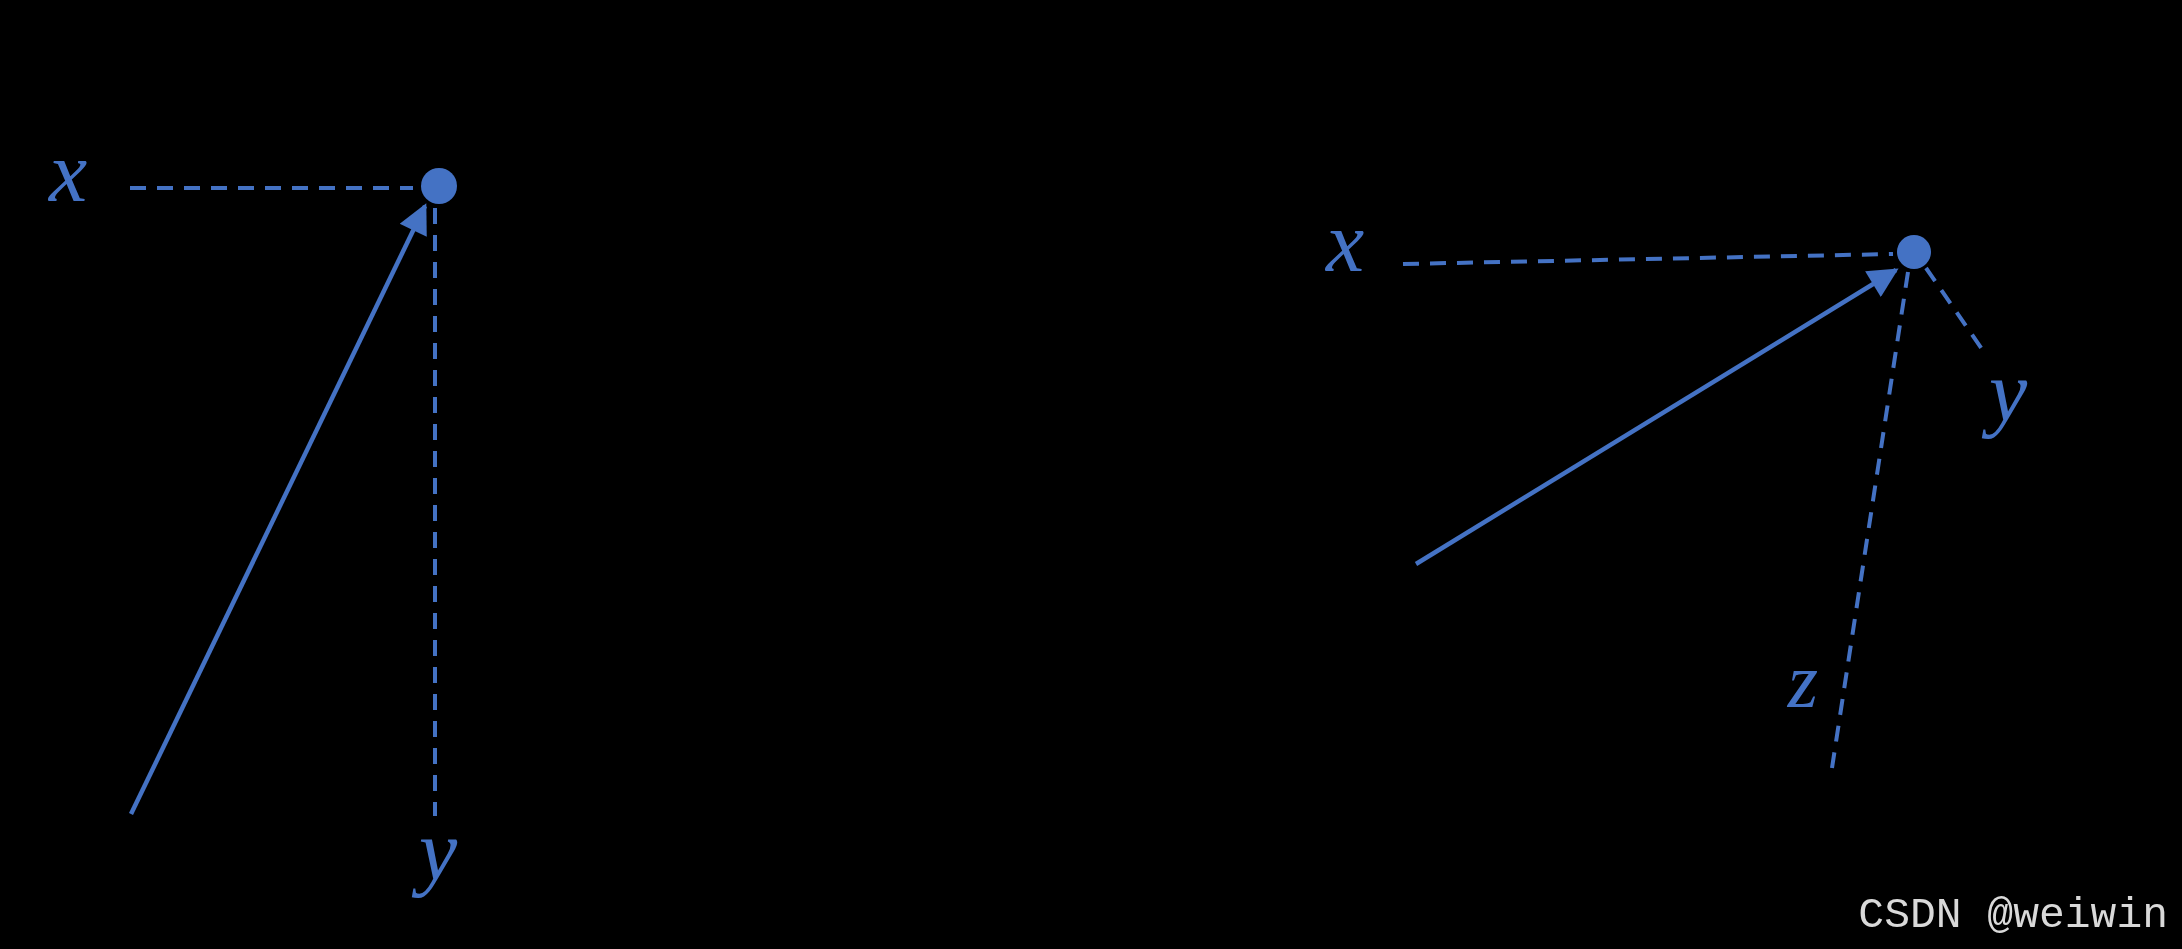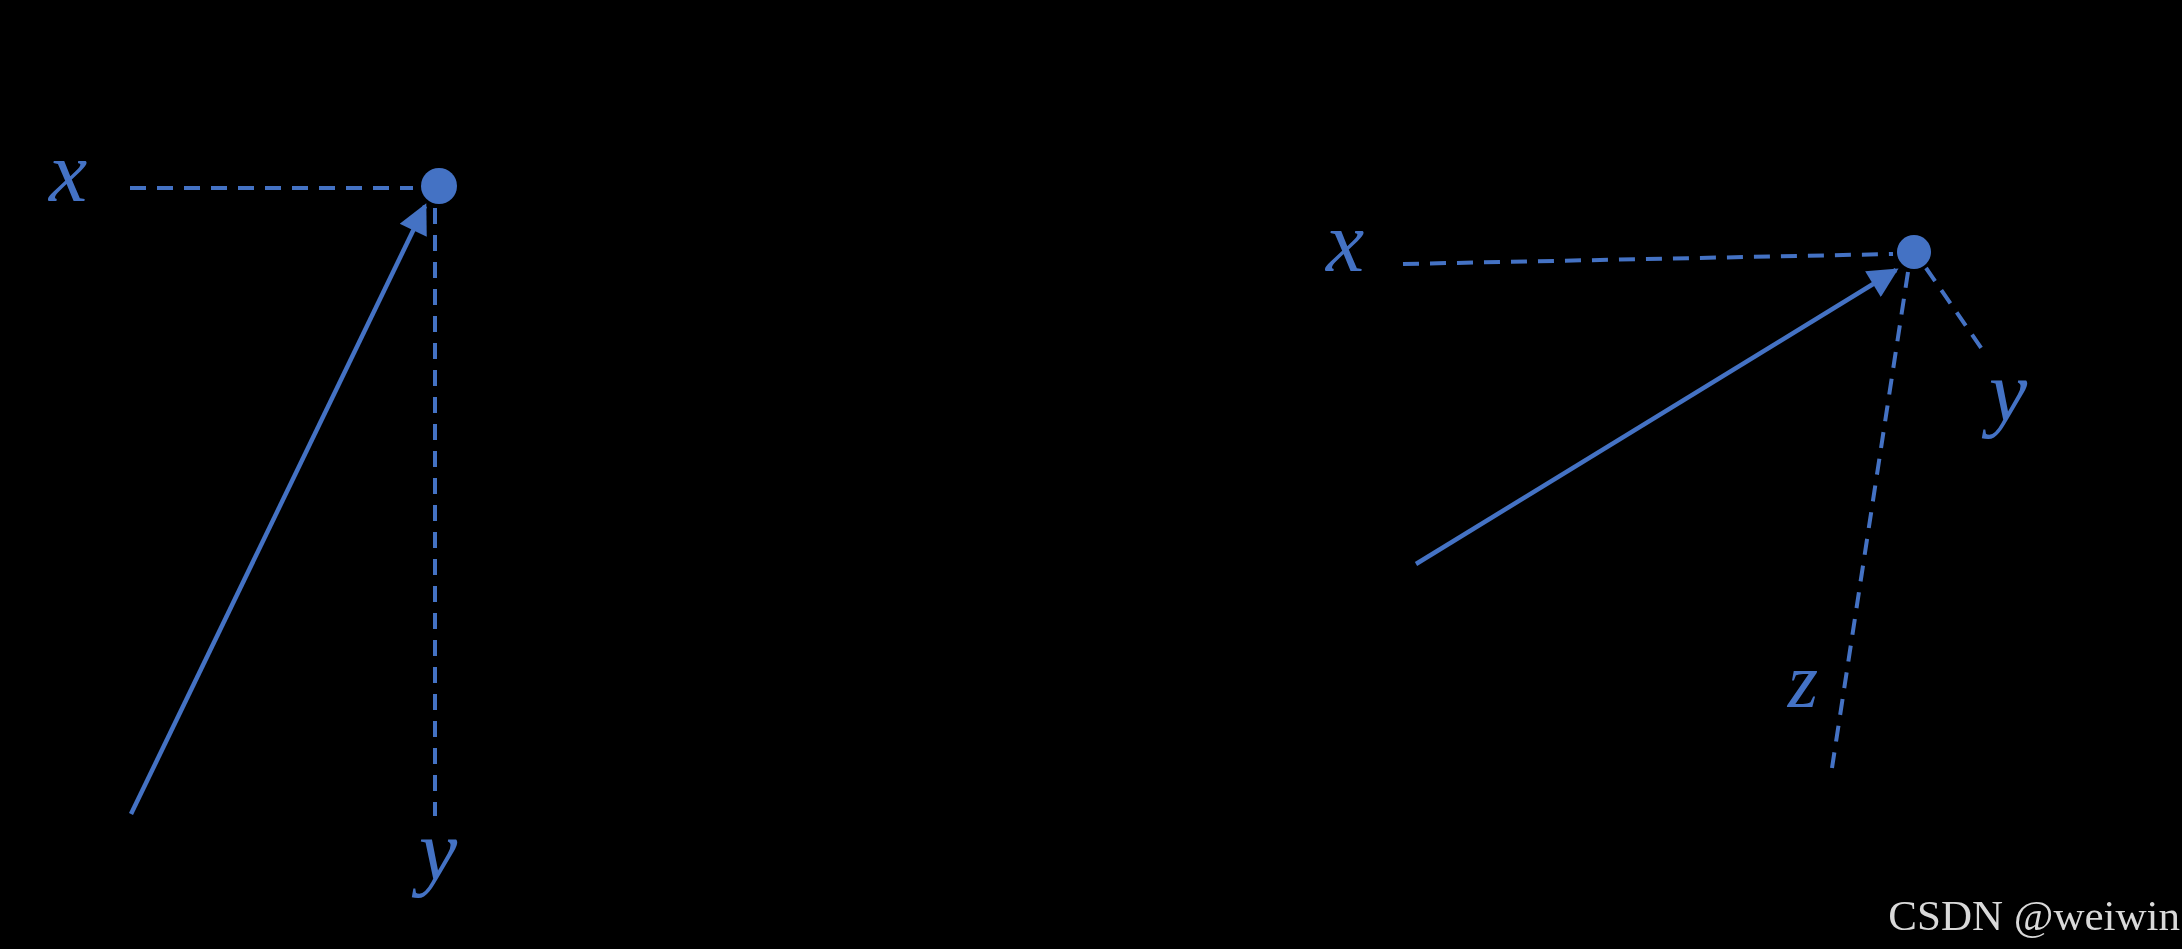--- a/index.html
+++ b/index.html
@@ -19,23 +19,23 @@
     position: absolute;
     left: 0;
     top: 0;
   }
   .diagram-label {
     font-family: "Liberation Serif", serif;
     font-style: italic;
   }
   .watermark {
     position: absolute;
-    right: 2px;
+    right: 14px;
     bottom: 12px;
-    font-family: Liberation Serif, serif;
+    font-family: Liberation Mono, monospace;
     font-size: 43px;
     line-height: 1;
     color: #d9d9d9;
     text-shadow: 1px 1px 2px rgba(0,0,0,0.65);
     white-space: nowrap;
   }
 </style>
 </head>
 <body>
 

